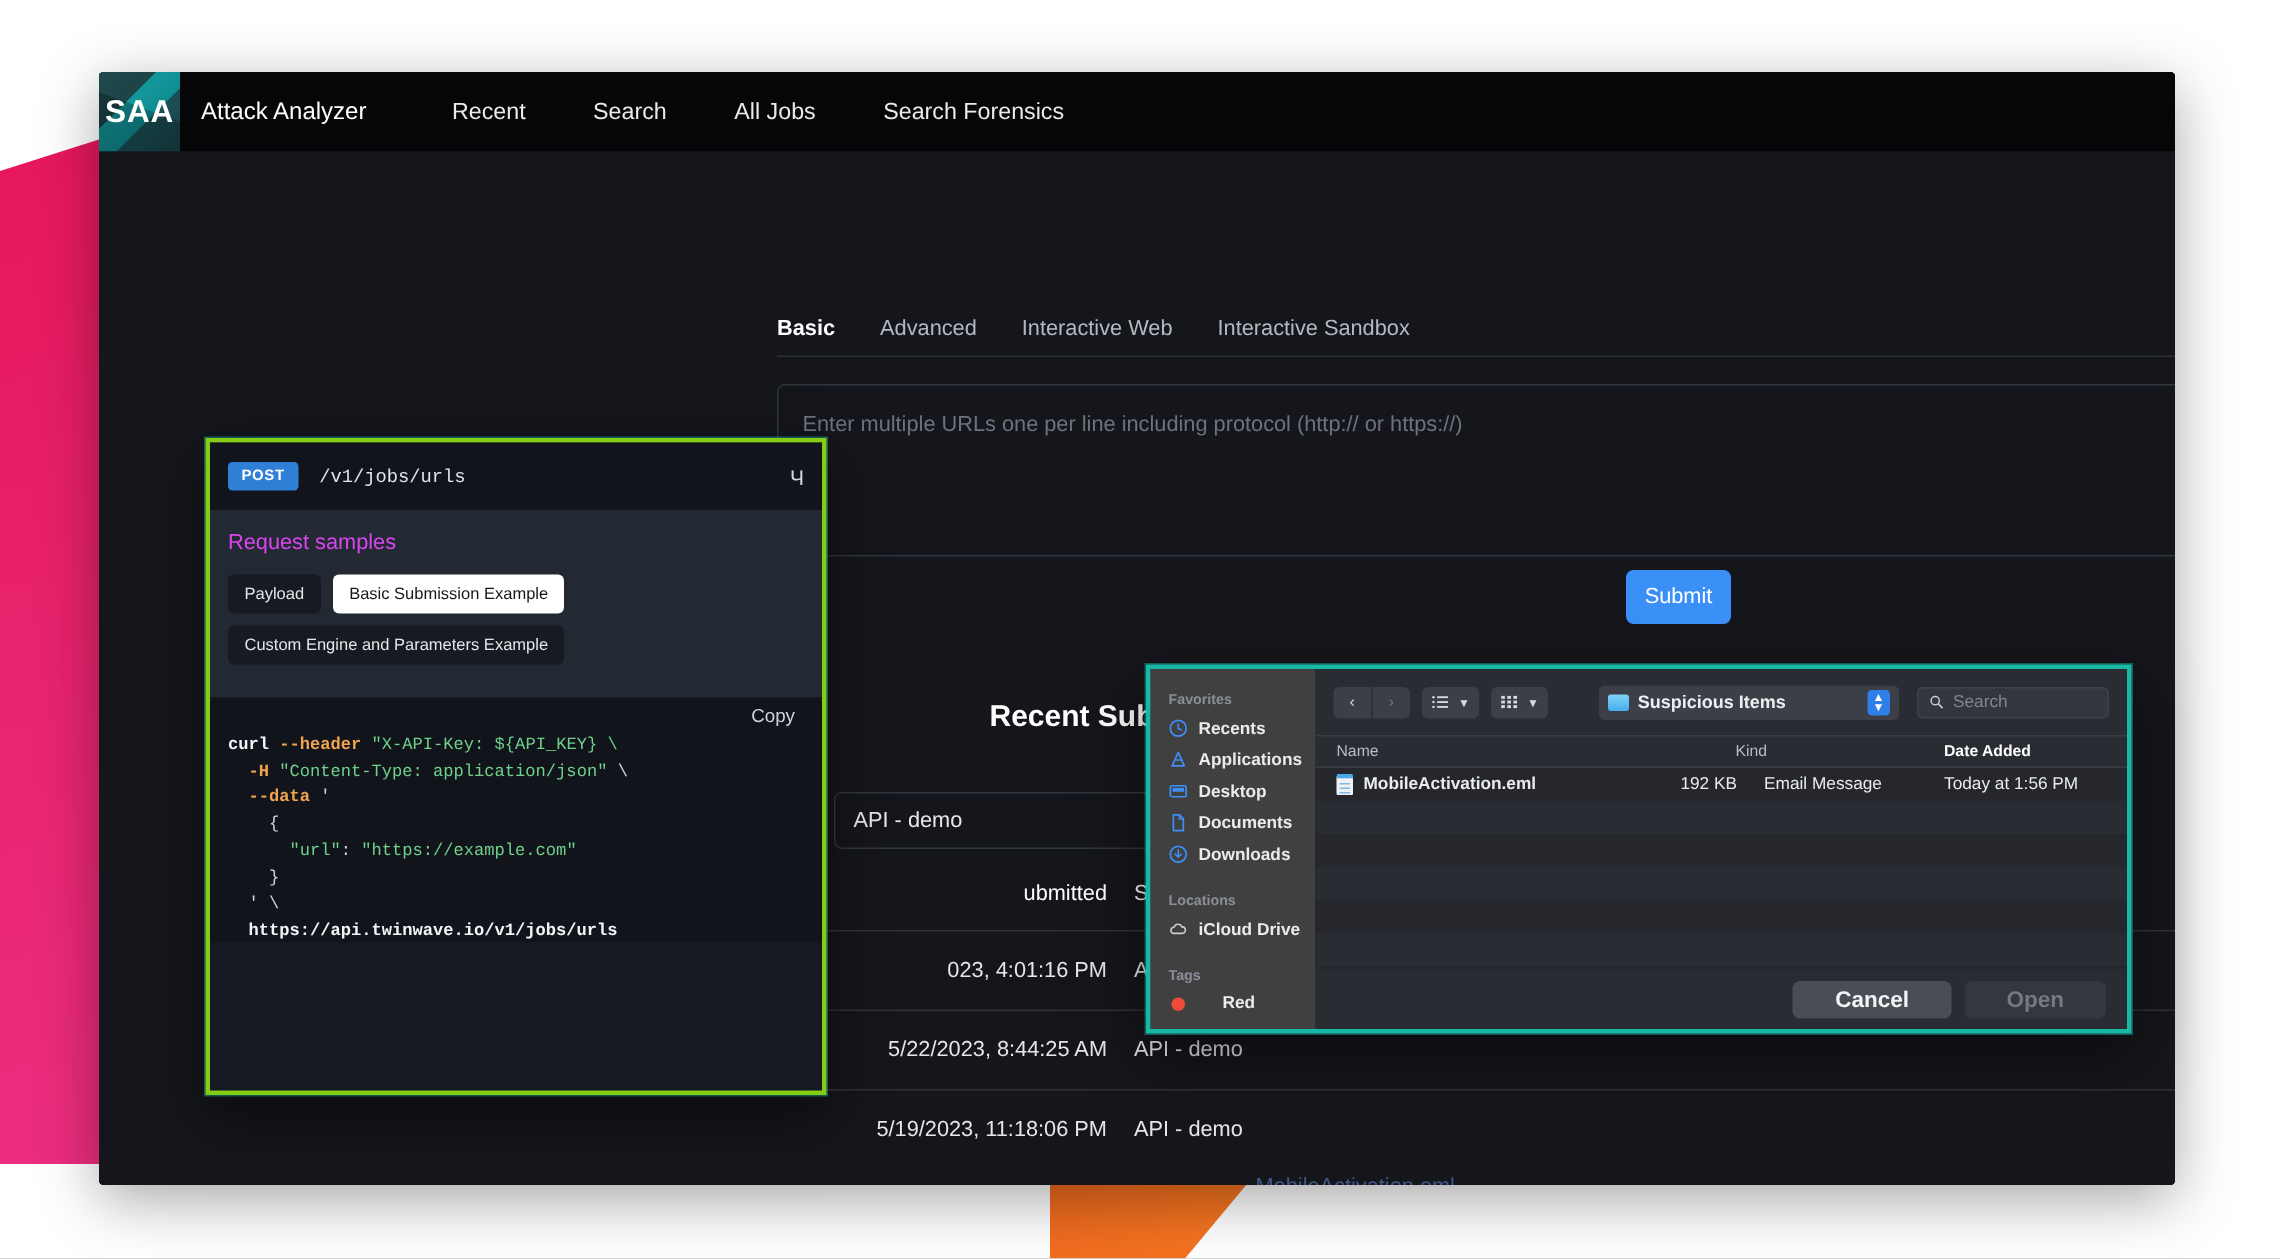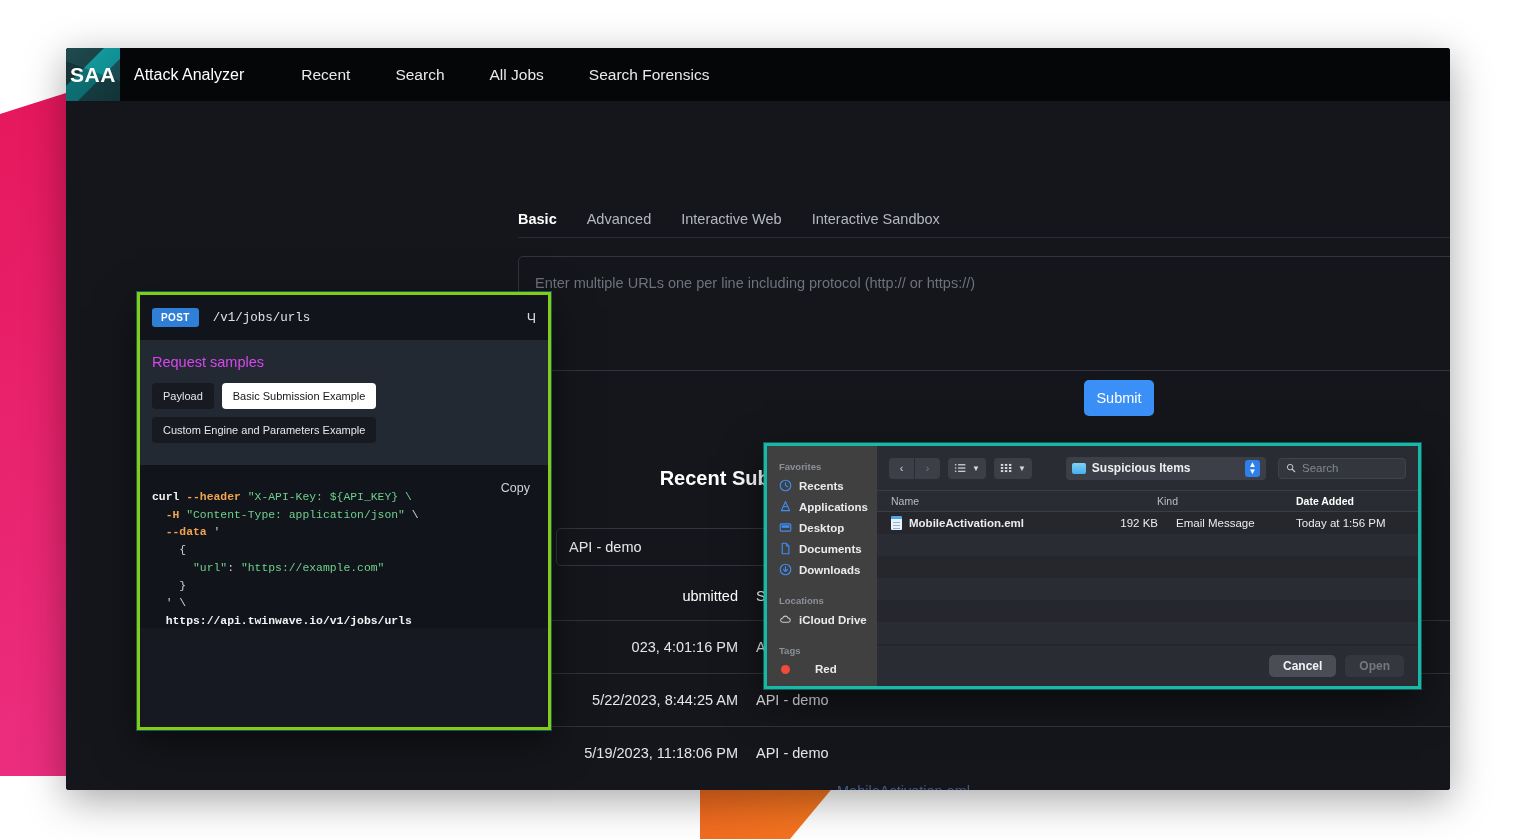--- a/index.html
+++ b/index.html
@@ -159,21 +159,21 @@
   .api-samples h4 { color: #d946ef; font-size: 14.5px; font-weight: 400; margin-bottom: 13px; }
   .chip-row { display: flex; gap: 8px; margin-bottom: 8px; }
   .chip {
     background: #171a21; color: #e4e6ea; font-size: 11px;
     padding: 7px 11px; border-radius: 4px; white-space: nowrap;
   }
   .chip.sel { background: #ffffff; color: #15161b; font-weight: 500; }
 
   .api-code { position: relative; background: #11141a; padding: 6px 0 0 0; height: 163px; }
   .copy-link {
-    position: absolute; right: 18px; top: 16px;
+    position: absolute; right: 18px; top: 5px;
     color: #cfd3da; font-size: 12.5px;
   }
   .api-code pre {
     margin: 18px 0 0 0; padding: 0 12px;
     font-family: "Liberation Mono", monospace;
     font-size: 11.4px; line-height: 17.7px;
     color: #d9dde3; white-space: pre;
   }
   .tk-cmd  { color: #f2f4f7; font-weight: bold; }
   .tk-flag { color: #f0a450; font-weight: bold; }
@@ -268,22 +268,22 @@
   }
   .file-ico::after {
     content: ""; position: absolute; left: 2px; top: 3px; right: 2px; height: 1px;
     background: #7fb8e0; box-shadow: 0 3px 0 #7fb8e0, 0 6px 0 #7fb8e0;
   }
   .fd-footer {
     height: 40px; background: #2a2c33; display: flex; align-items: center;
     justify-content: flex-end; gap: 9px; padding: 0 14px; flex-shrink: 0;
   }
   .fd-btn {
-    background: #4a4d55; color: #f2f3f5; font-size: 12px; font-weight: bold;
-    border-radius: 5px; padding: 4px 14px; border: 0;
+    background: #4a4d55; color: #f2f3f5; font-size: 15px; font-weight: bold;
+    border-radius: 5px; padding: 4px 28px; border: 0;
     font-family: "Liberation Sans", sans-serif; cursor: pointer;
   }
   .fd-btn.dis { background: #34373e; color: #75787f; }
 </style>
 </head>
 <body>
 
 <div id="root">
 
   <div class="deco deco-pink"></div>

